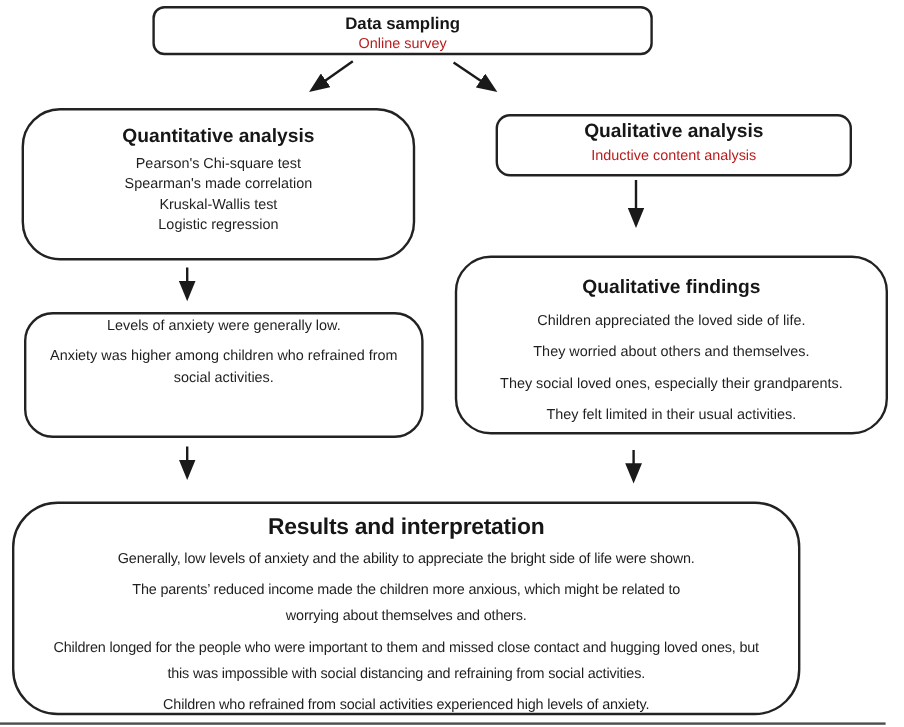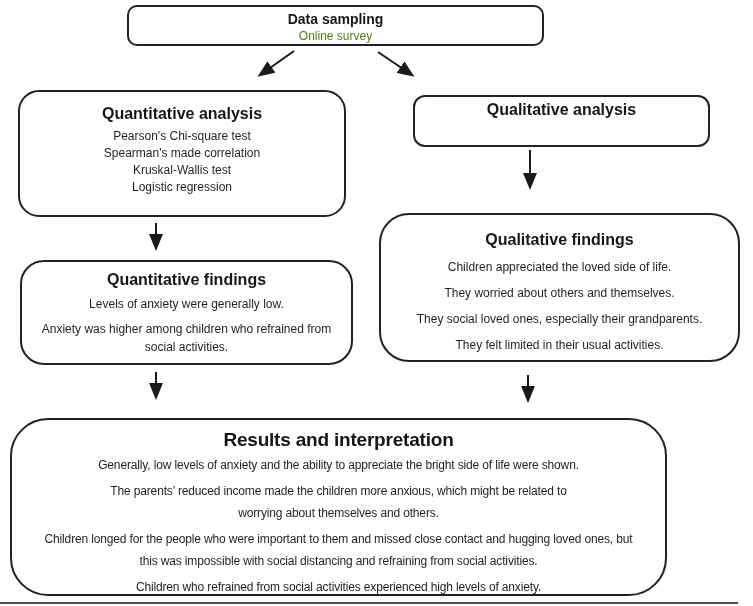--- a/index.html
+++ b/index.html
@@ -13,29 +13,29 @@
     overflow: hidden;
   }
   .box {
     position: absolute;
     box-sizing: border-box;
     border: 2px solid #222222;
     background: #ffffff;
     text-align: center;
   }
   .box-title { font-weight: bold; color: #161616; }
-  .body-text { font-size: 12px; color: #4d7c0f; }
+  .body-text { font-size: 12px; color: #b91c1c; }
 
   
   .bx-sampling { left: 127px; top: 5px; width: 417px; height: 41px; border-radius: 10px; }
   .bx-sampling .box-title { font-size: 14px; line-height: 18px; margin-top: 3px; }
   .bx-sampling .subtitle { font-size: 12px; line-height: 16px; }
 
   
-  .bx-quant-analysis { left: 18px; top: 90px; width: 328px; height: 127px; border-radius: 21px; }
+  .bx-quant-analysis { left: 18px; top: 90px; width: 328px; height: 127px; border-radius: 32px; }
   .bx-quant-analysis .box-title { font-size: 16px; line-height: 22px; margin-top: 11px; margin-bottom: 3px; }
   .method-list { display: inline-block; text-align: center; }
   .method-list .pline { font-size: 12px; line-height: 17px; }
 
   
   .bx-qual-analysis { left: 413px; top: 95px; width: 297px; height: 52px; border-radius: 12px; }
   .bx-qual-analysis .box-title { font-size: 16px; line-height: 22px; margin-top: 2px; }
   .bx-qual-analysis .subtitle { font-size: 12px; line-height: 16px; }
 
   
@@ -85,32 +85,32 @@
     <div class="method-list">
       <div class="pline">Pearson's Chi-square test</div>
       <div class="pline">Spearman's made correlation</div>
       <div class="pline">Kruskal-Wallis test</div>
       <div class="pline">Logistic regression</div>
     </div>
   </div>
 
   <div class="box bx-qual-analysis">
     <div class="box-title">Qualitative analysis</div>
+    <div class="subtitle body-text">Inductive content analysis</div>
   </div>
 
   <svg class="arrow" style="left:522px; top:148px;" width="16" height="48">
     <line x1="8" y1="2" x2="8" y2="39" stroke="#1a1a1a" stroke-width="2" marker-end="url(#ah)"></line>
   </svg>
 
   <svg class="arrow" style="left:148px; top:221px;" width="16" height="36">
     <line x1="8" y1="2" x2="8" y2="27" stroke="#1a1a1a" stroke-width="2" marker-end="url(#ah)"></line>
   </svg>
 
   <div class="box bx-quant-findings">
-    <div class="box-title">Quantitative findings</div>
     <div class="qf-para">
       <div class="pline">Levels of anxiety were generally low.</div>
     </div>
     <div class="qf-para">
       <div class="pline">Anxiety was higher among children who refrained from</div>
       <div class="pline">social activities.</div>
     </div>
   </div>
 
   <div class="box bx-qual-findings">

